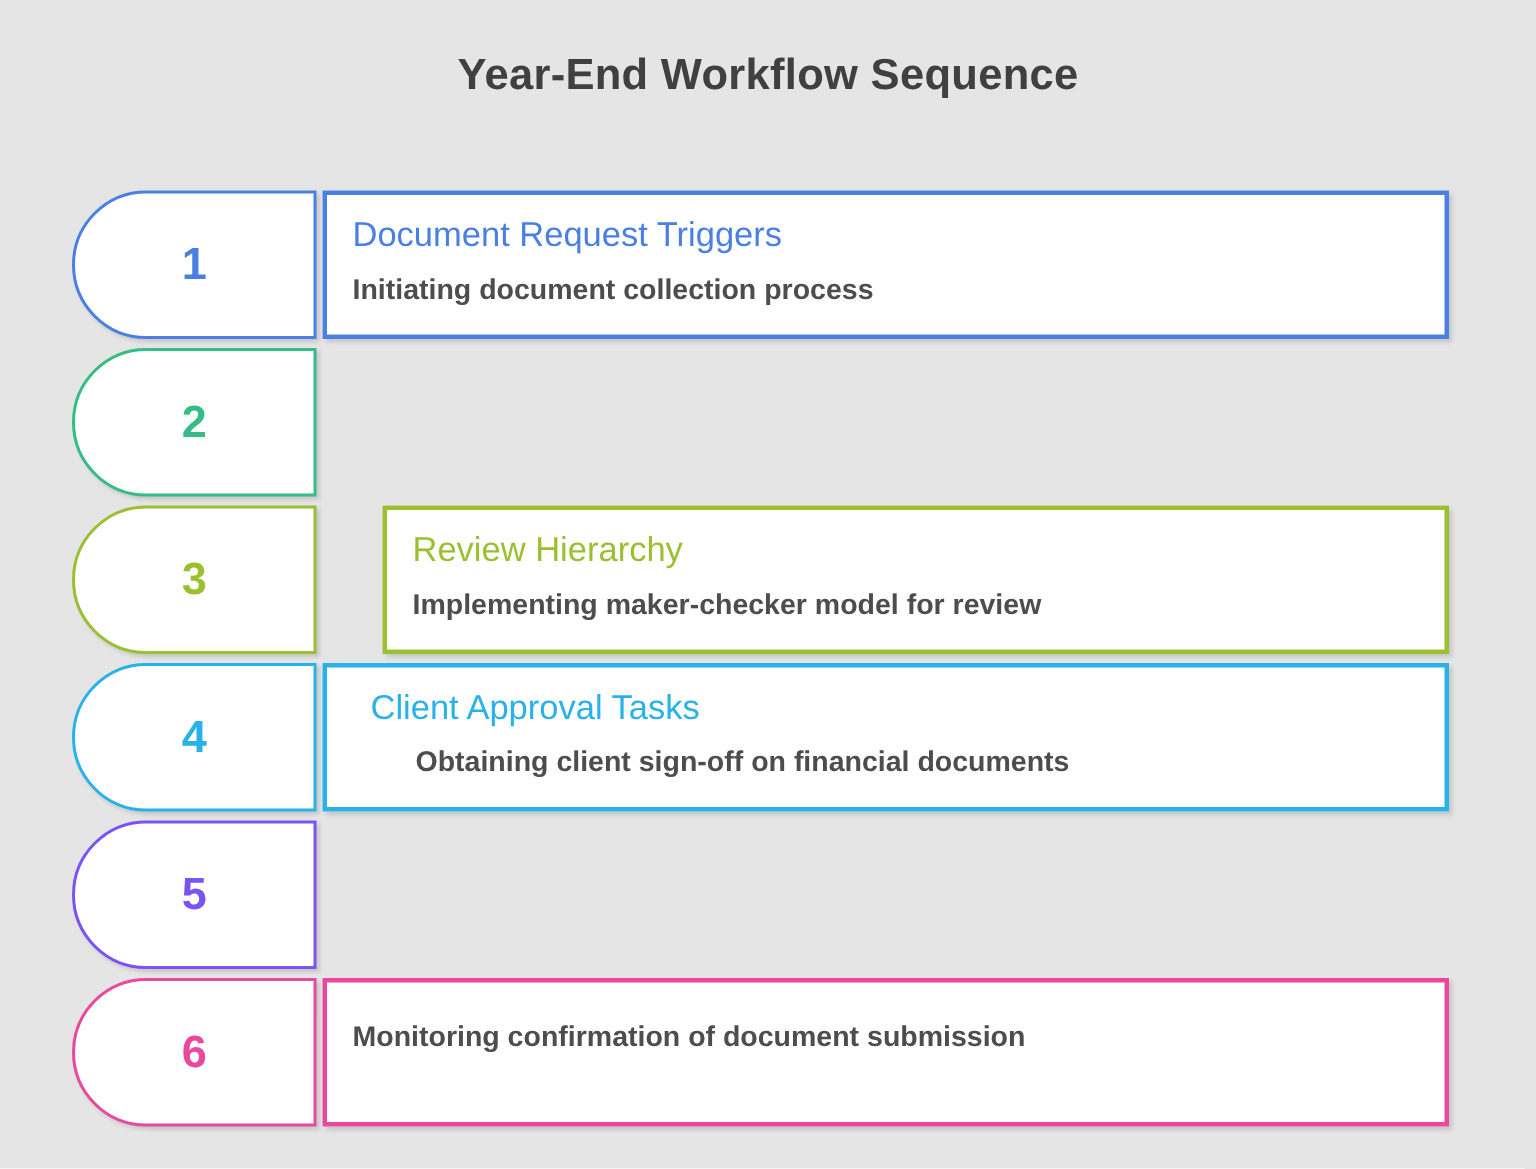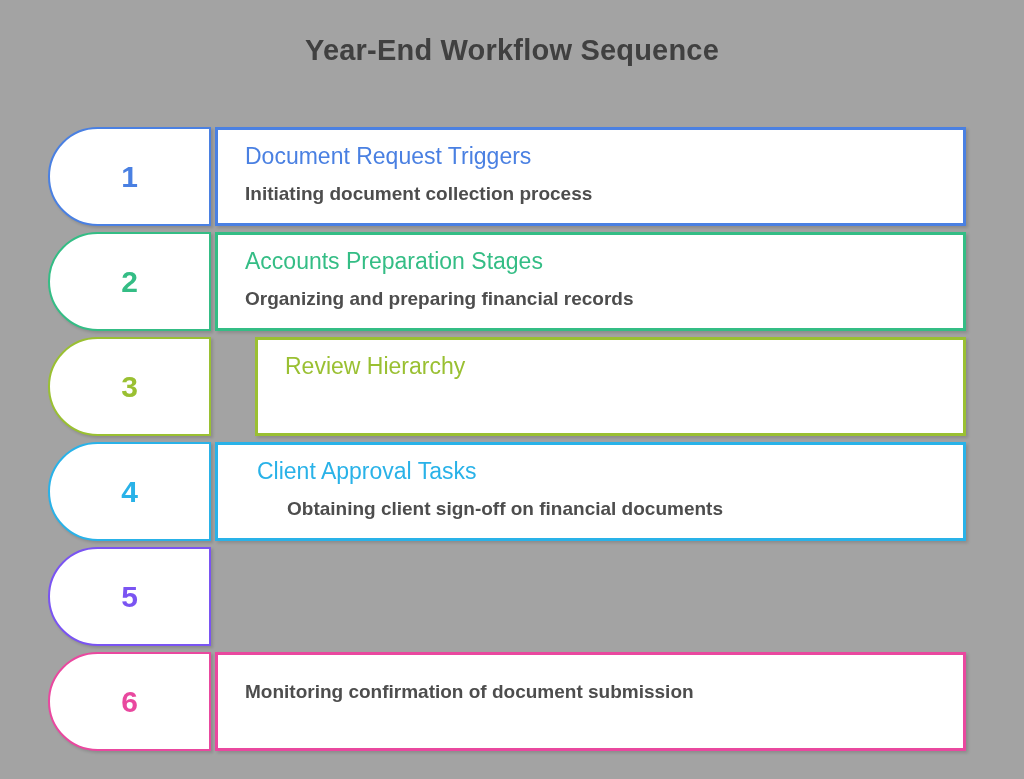--- a/index.html
+++ b/index.html
@@ -2,21 +2,21 @@
 <html><head>
 <meta charset="utf-8">
 <style>
   * { box-sizing: border-box; margin: 0; padding: 0; }
   html, body {
     width: 1024px; height: 779px;
     background: #ffffff;
     font-family: "Liberation Sans", sans-serif;
     overflow: hidden;
   }
-  .canvas { position: relative; width: 1024px; height: 779px; background: #a3a3a3; }
+  .canvas { position: relative; width: 1024px; height: 779px; background: #e5e5e5; }
 
   .diagram-title {
     position: absolute;
     top: 34px; left: 0; width: 100%;
     text-align: center;
     font-size: 29px;
     font-weight: 700;
     letter-spacing: 0.2px;
   }
 
@@ -36,21 +36,21 @@
     background: #ffffff;
     display: flex; align-items: center; justify-content: center;
     font-size: 30px; font-weight: 700;
     box-shadow: 2px 2px 3px rgba(0,0,0,0.14);
   }
 
   .card {
     flex: 1;
     border: 3px solid #999;
     background: #ffffff;
-    padding: 13px 20px 0 27px;
+    padding: 13px 20px 0 17px;
     box-shadow: 2px 2px 3px rgba(0,0,0,0.14);
   }
   .card-title { font-size: 23px; line-height: 27px; font-weight: 400; }
   .card-desc  { font-size: 19px; line-height: 18px; margin-top: 15px; font-weight: bold; }
 </style>
 </head>
 <body>
 
 <div class="canvas">
 
@@ -65,32 +65,29 @@
       <div class="card" style="border-color: rgb(74, 128, 226);">
         <div class="card-title" style="color: rgb(74, 128, 226);">Document Request Triggers</div>
         <div class="card-desc" style="color: rgb(77, 77, 77);">Initiating document collection process</div>
       </div>
     </div>
 
     <div class="row">
       <div class="badge" style="border-color: rgb(52, 189, 133); color: rgb(52, 189, 133);">
         <span>2</span>
       </div>
-      <div class="card" style="border-color: rgb(52, 189, 133);">
-        <div class="card-title" style="color: rgb(52, 189, 133);">Accounts Preparation Stages</div>
-        <div class="card-desc" style="color: rgb(77, 77, 77);">Organizing and preparing financial records</div>
-      </div>
     </div>
 
     <div class="row">
       <div class="badge" style="border-color: rgb(154, 192, 50); color: rgb(154, 192, 50);">
         <span>3</span>
       </div>
       <div class="card" style="border-color: rgb(154, 192, 50); margin-left: 40px;">
         <div class="card-title" style="color: rgb(154, 192, 50);">Review Hierarchy</div>
+        <div class="card-desc" style="color: rgb(77, 77, 77);">Implementing maker-checker model for review</div>
       </div>
     </div>
 
     <div class="row">
       <div class="badge" style="border-color: rgb(41, 178, 232); color: rgb(41, 178, 232);">
         <span>4</span>
       </div>
       <div class="card" style="border-color: rgb(41, 178, 232);">
         <div class="card-title" style="color: rgb(41, 178, 232); margin-left: 12px;">Client Approval Tasks</div>
         <div class="card-desc" style="color: rgb(77, 77, 77); margin-left: 42px;">Obtaining client sign-off on financial documents</div>

